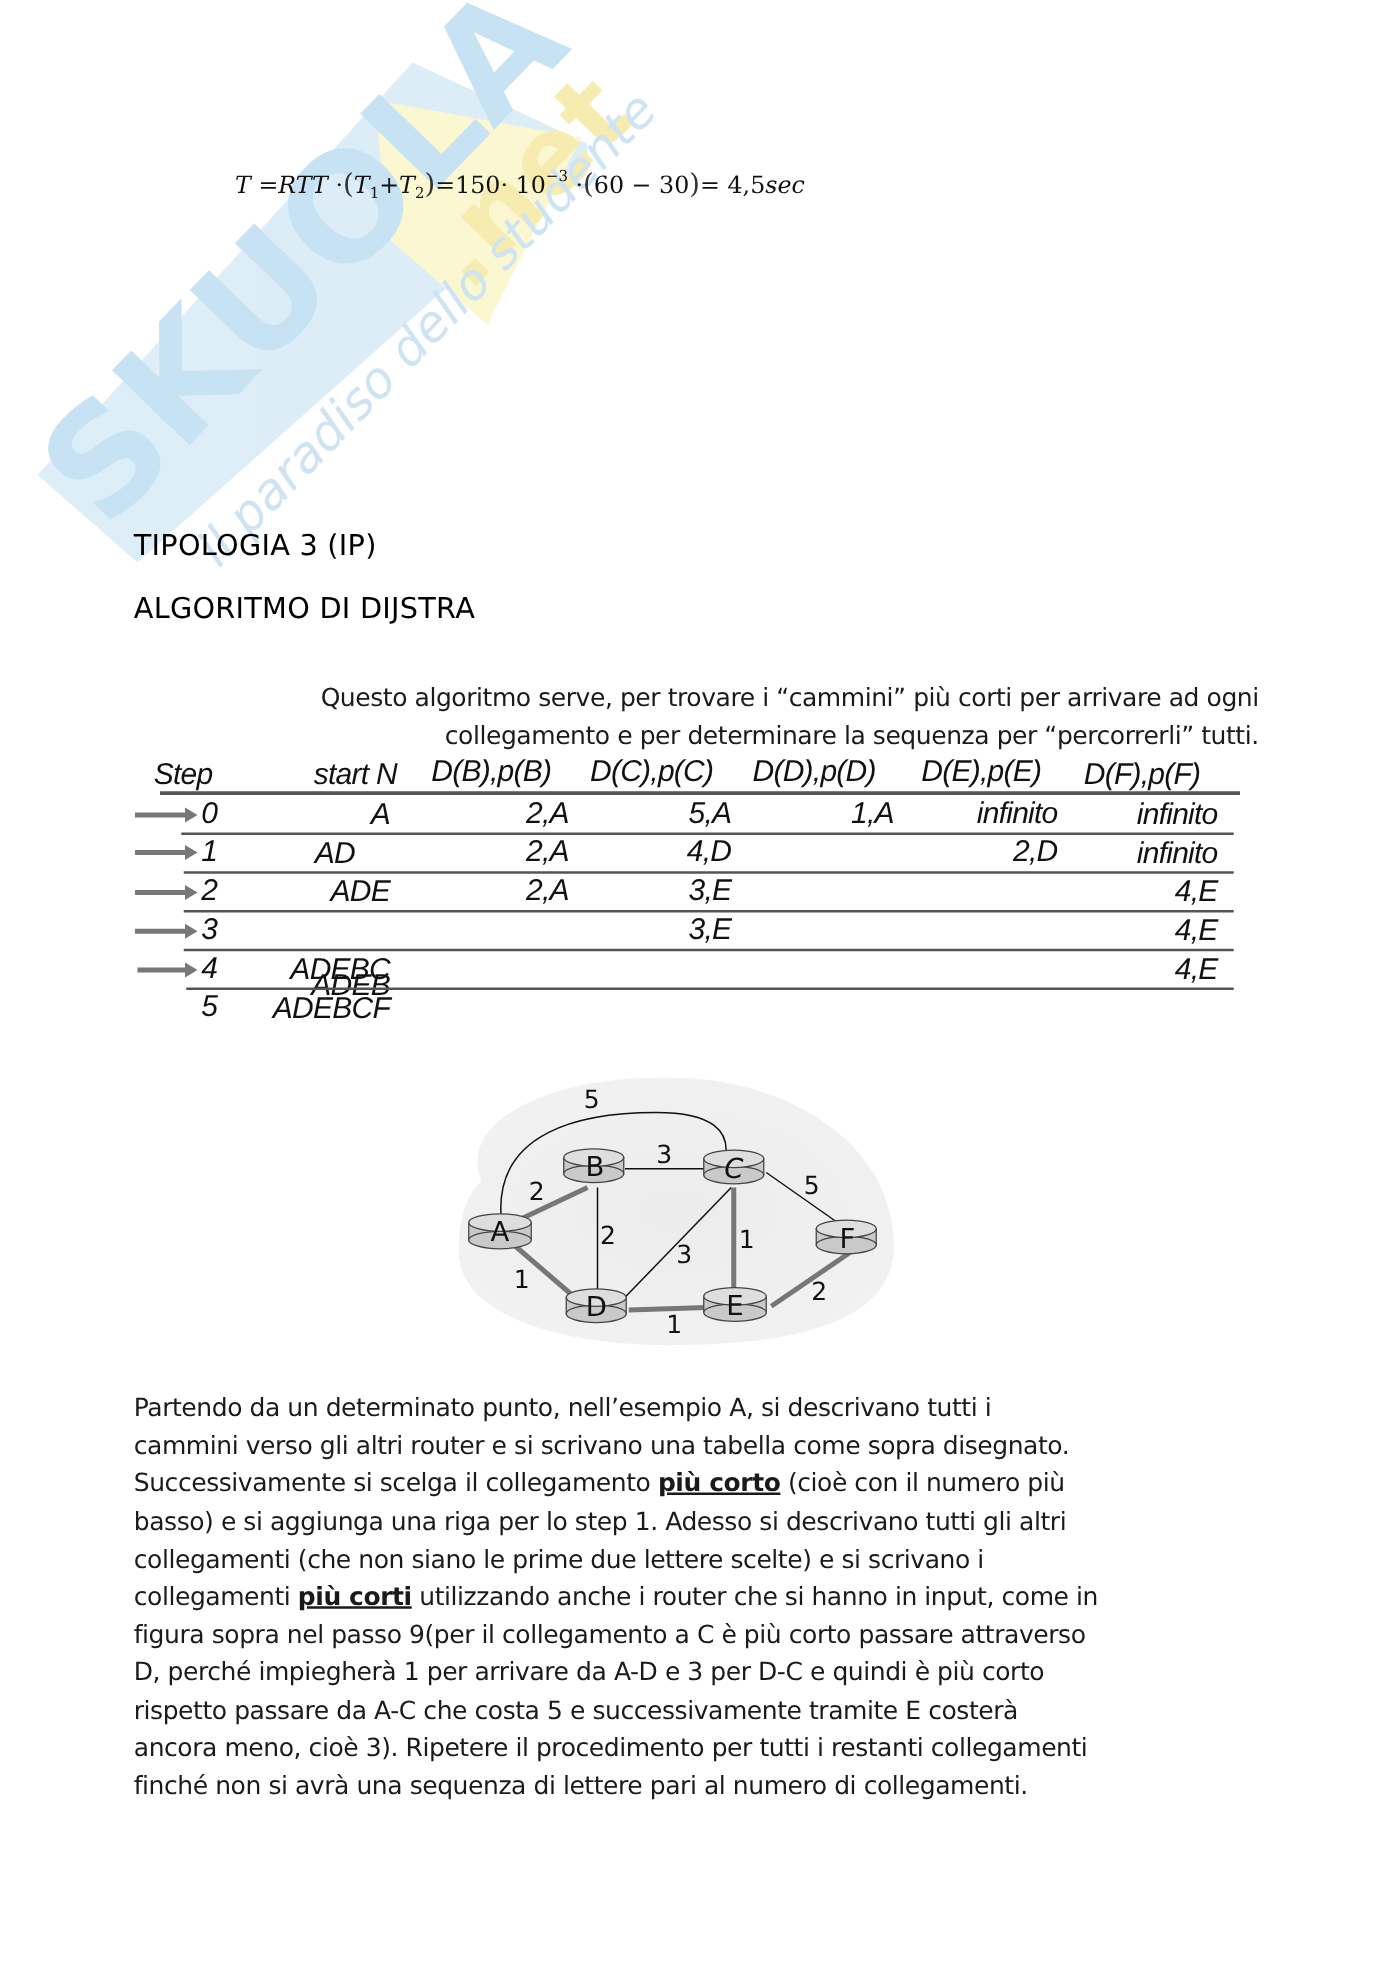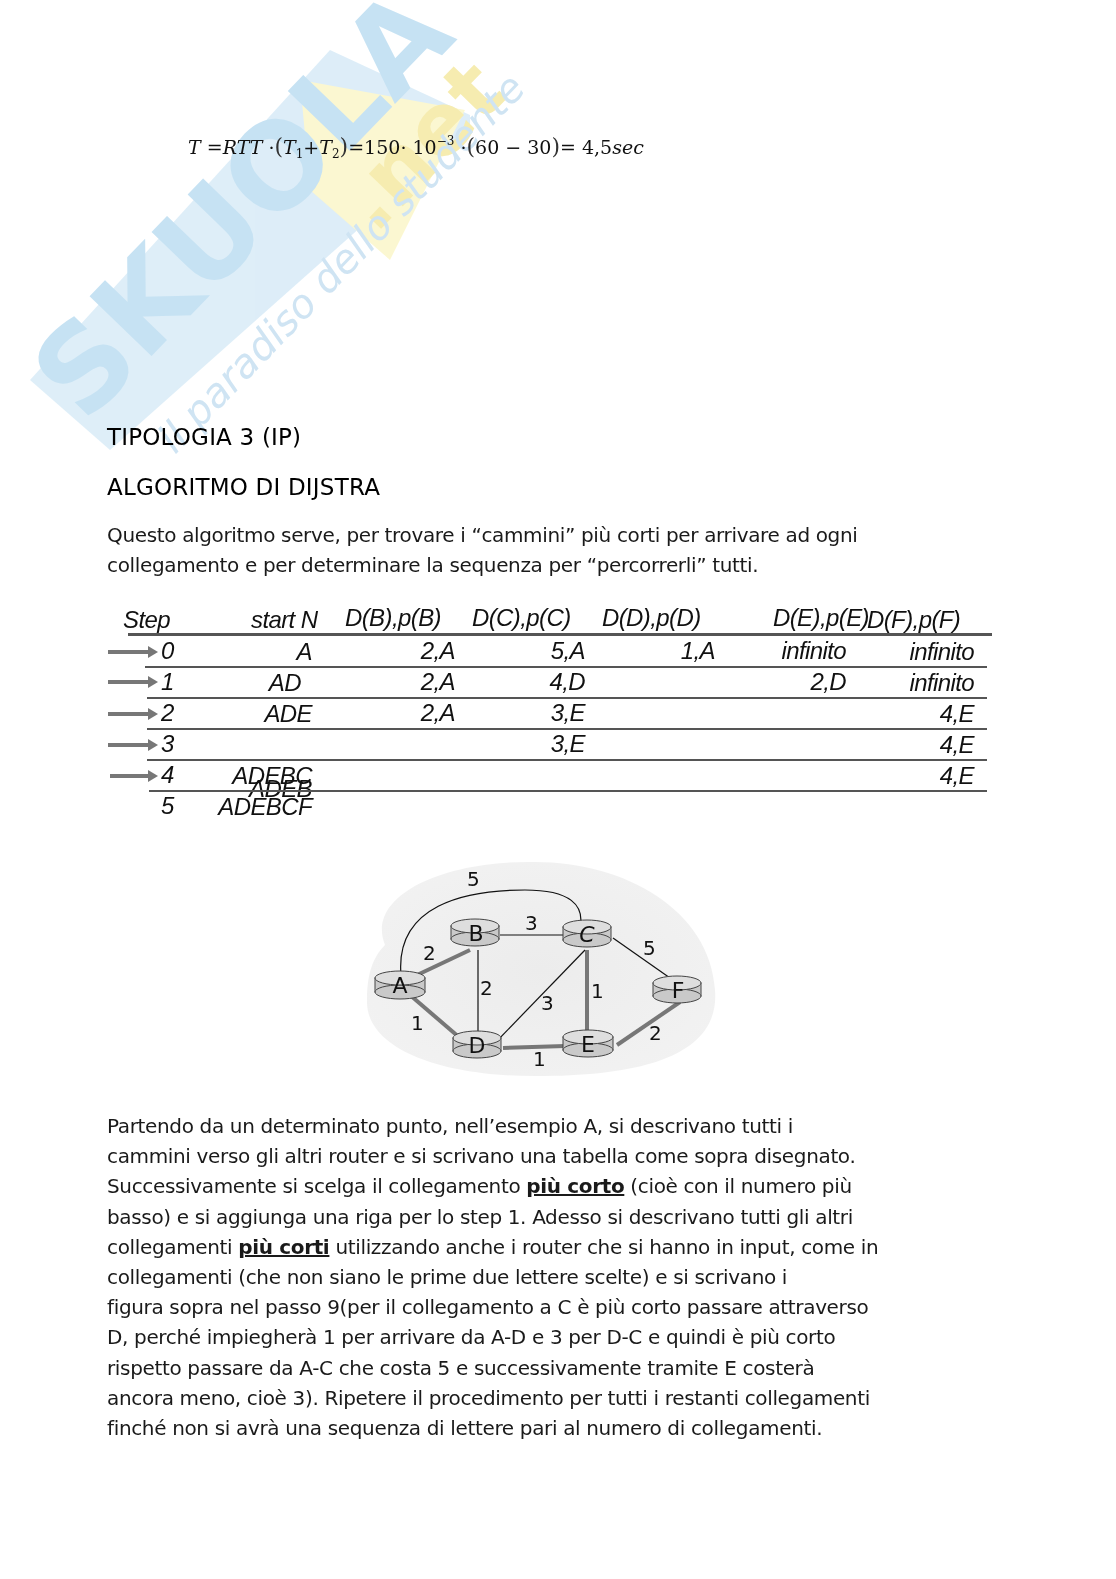--- a/index.html
+++ b/index.html
@@ -7,21 +7,21 @@
   .watermark { position: absolute; left: 0; top: 0; width: 560px; height: 480px; pointer-events: none; }
   .formula { position: absolute; left: 188px; top: 134px; font-family: "DejaVu Serif", "Liberation Serif", serif; font-size: 19px; color: #111; white-space: nowrap; text-align: right; }
   .formula .it { font-style: italic; }
   .formula sub { font-size: 12px; vertical-align: -4px; }
   .formula sup { font-size: 12px; vertical-align: 9px; }
   .formula .paren { font-size: 22px; font-weight: 100; color: #333; }
   .heading { position: absolute; left: 107px; font-size: 23px; color: #000000; font-family: "DejaVu Sans", sans-serif; letter-spacing: 0.2px; }
   .h1 { top: 424px; }
   .h2 { top: 474px; }
   .para { position: absolute; left: 107px; width: 900px; font-size: 20px; line-height: 30.2px; color: #1a1a1a; font-family: "DejaVu Sans", sans-serif; letter-spacing: -0.35px; }
-  .intro { top: 520px; }
+  .intro { top: 543px; text-align: right; }
   .body { top: 1111px; }
   .para .bu { font-weight: bold; text-decoration: underline; }
   .para .line { display: block; white-space: nowrap; }
   .dtable { position: absolute; left: 100px; top: 600px; width: 900px; height: 230px; font-family: "Liberation Sans", sans-serif; color: #111; }
   .dtable .cell { position: absolute; font-size: 24px; white-space: nowrap; letter-spacing: -0.6px; font-style: italic; }
   .dtable .rule { position: absolute; height: 2px; background: #555; }
   .dtable .arrow { position: absolute; height: 4px; background: #777; }
   .dtable .arrow::after { content: ""; position: absolute; right: -8px; top: -4px; border-left: 10px solid #777; border-top: 6px solid transparent; border-bottom: 6px solid transparent; }
   .graph { position: absolute; left: 355px; top: 850px; width: 370px; height: 230px; }
 </style>
@@ -54,37 +54,37 @@
   <span class="line">collegamento e per determinare la sequenza per “percorrerli” tutti.</span>
 </div>
 
 <div class="dtable">
 
   <span class="cell" style="left:23px; top:6px;">Step</span>
   <span class="cell" style="left:135px; top:6px;margin-left:16px;">start N</span>
   <span class="cell" style="left:245px; top:4px;">D(B),p(B)</span>
   <span class="cell" style="left:372px; top:4px;">D(C),p(C)</span>
   <span class="cell" style="left:502px; top:4px;">D(D),p(D)</span>
-  <span class="cell" style="left:637px; top:4px;margin-left:36px;">D(E),p(E)</span>
+  <span class="cell" style="left:637px; top:4px;">D(E),p(E)</span>
   <span class="cell" style="left:767px; top:6px;">D(F),p(F)</span>
   <div class="rule" style="left:28px; top:33px; width:864px; height:3px;"></div>
 
   <div class="arrow" style="left:8px; top:50px; width:42px;"></div>
   <span class="cell" style="left:61px; top:37px;">0</span>
   <span class="cell" style="right:688px; top:38px;">A</span>
   <span class="cell" style="right:545px; top:37px;">2,A</span>
   <span class="cell" style="right:415px; top:37px;">5,A</span>
   <span class="cell" style="right:285px; top:37px;">1,A</span>
   <span class="cell" style="right:154px; top:37px;">infinito</span>
   <span class="cell" style="right:26px; top:38px;">infinito</span>
   <div class="rule" style="left:45px; top:66px; width:842px;"></div>
 
   <div class="arrow" style="left:8px; top:80px; width:42px;"></div>
   <span class="cell" style="left:61px; top:68px;">1</span>
-  <span class="cell" style="right:699px; top:69px;">AD</span>
+  <span class="cell" style="right:716px; top:69px;">AD</span>
   <span class="cell" style="right:545px; top:68px;">2,A</span>
   <span class="cell" style="right:415px; top:68px;">4,D</span>
   <span class="cell" style="right:154px; top:68px;">2,D</span>
   <span class="cell" style="right:26px; top:69px;">infinito</span>
   <div class="rule" style="left:47px; top:97px; width:840px;"></div>
 
   <div class="arrow" style="left:8px; top:112px; width:42px;"></div>
   <span class="cell" style="left:61px; top:99px;">2</span>
   <span class="cell" style="right:688px; top:100px;">ADE</span>
   <span class="cell" style="right:545px; top:99px;">2,A</span>
@@ -180,20 +180,20 @@
       <text x="323" y="148">F</text>
     </g>
   </g>
 </svg>
 
 <div class="para body">
   <span class="line">Partendo da un determinato punto, nell’esempio A, si descrivano tutti i</span>
   <span class="line">cammini verso gli altri router e si scrivano una tabella come sopra disegnato.</span>
   <span class="line"><span>Successivamente si scelga il collegamento </span><span class="bu">più corto</span><span> (cioè con il numero più</span></span>
   <span class="line">basso) e si aggiunga una riga per lo step 1. Adesso si descrivano tutti gli altri</span>
+  <span class="line">collegamenti (che non siano le prime due lettere scelte) e si scrivano i</span>
   <span class="line"><span>collegamenti </span><span class="bu">più corti</span><span> utilizzando anche i router che si hanno in input, come in</span></span>
-  <span class="line">collegamenti (che non siano le prime due lettere scelte) e si scrivano i</span>
   <span class="line">figura sopra nel passo 9(per il collegamento a C è più corto passare attraverso</span>
   <span class="line">D, perché impiegherà 1 per arrivare da A-D e 3 per D-C e quindi è più corto</span>
   <span class="line">rispetto passare da A-C che costa 5 e successivamente tramite E costerà</span>
   <span class="line">ancora meno, cioè 3). Ripetere il procedimento per tutti i restanti collegamenti</span>
   <span class="line">finché non si avrà una sequenza di lettere pari al numero di collegamenti.</span>
 </div>
 
 </body></html>

